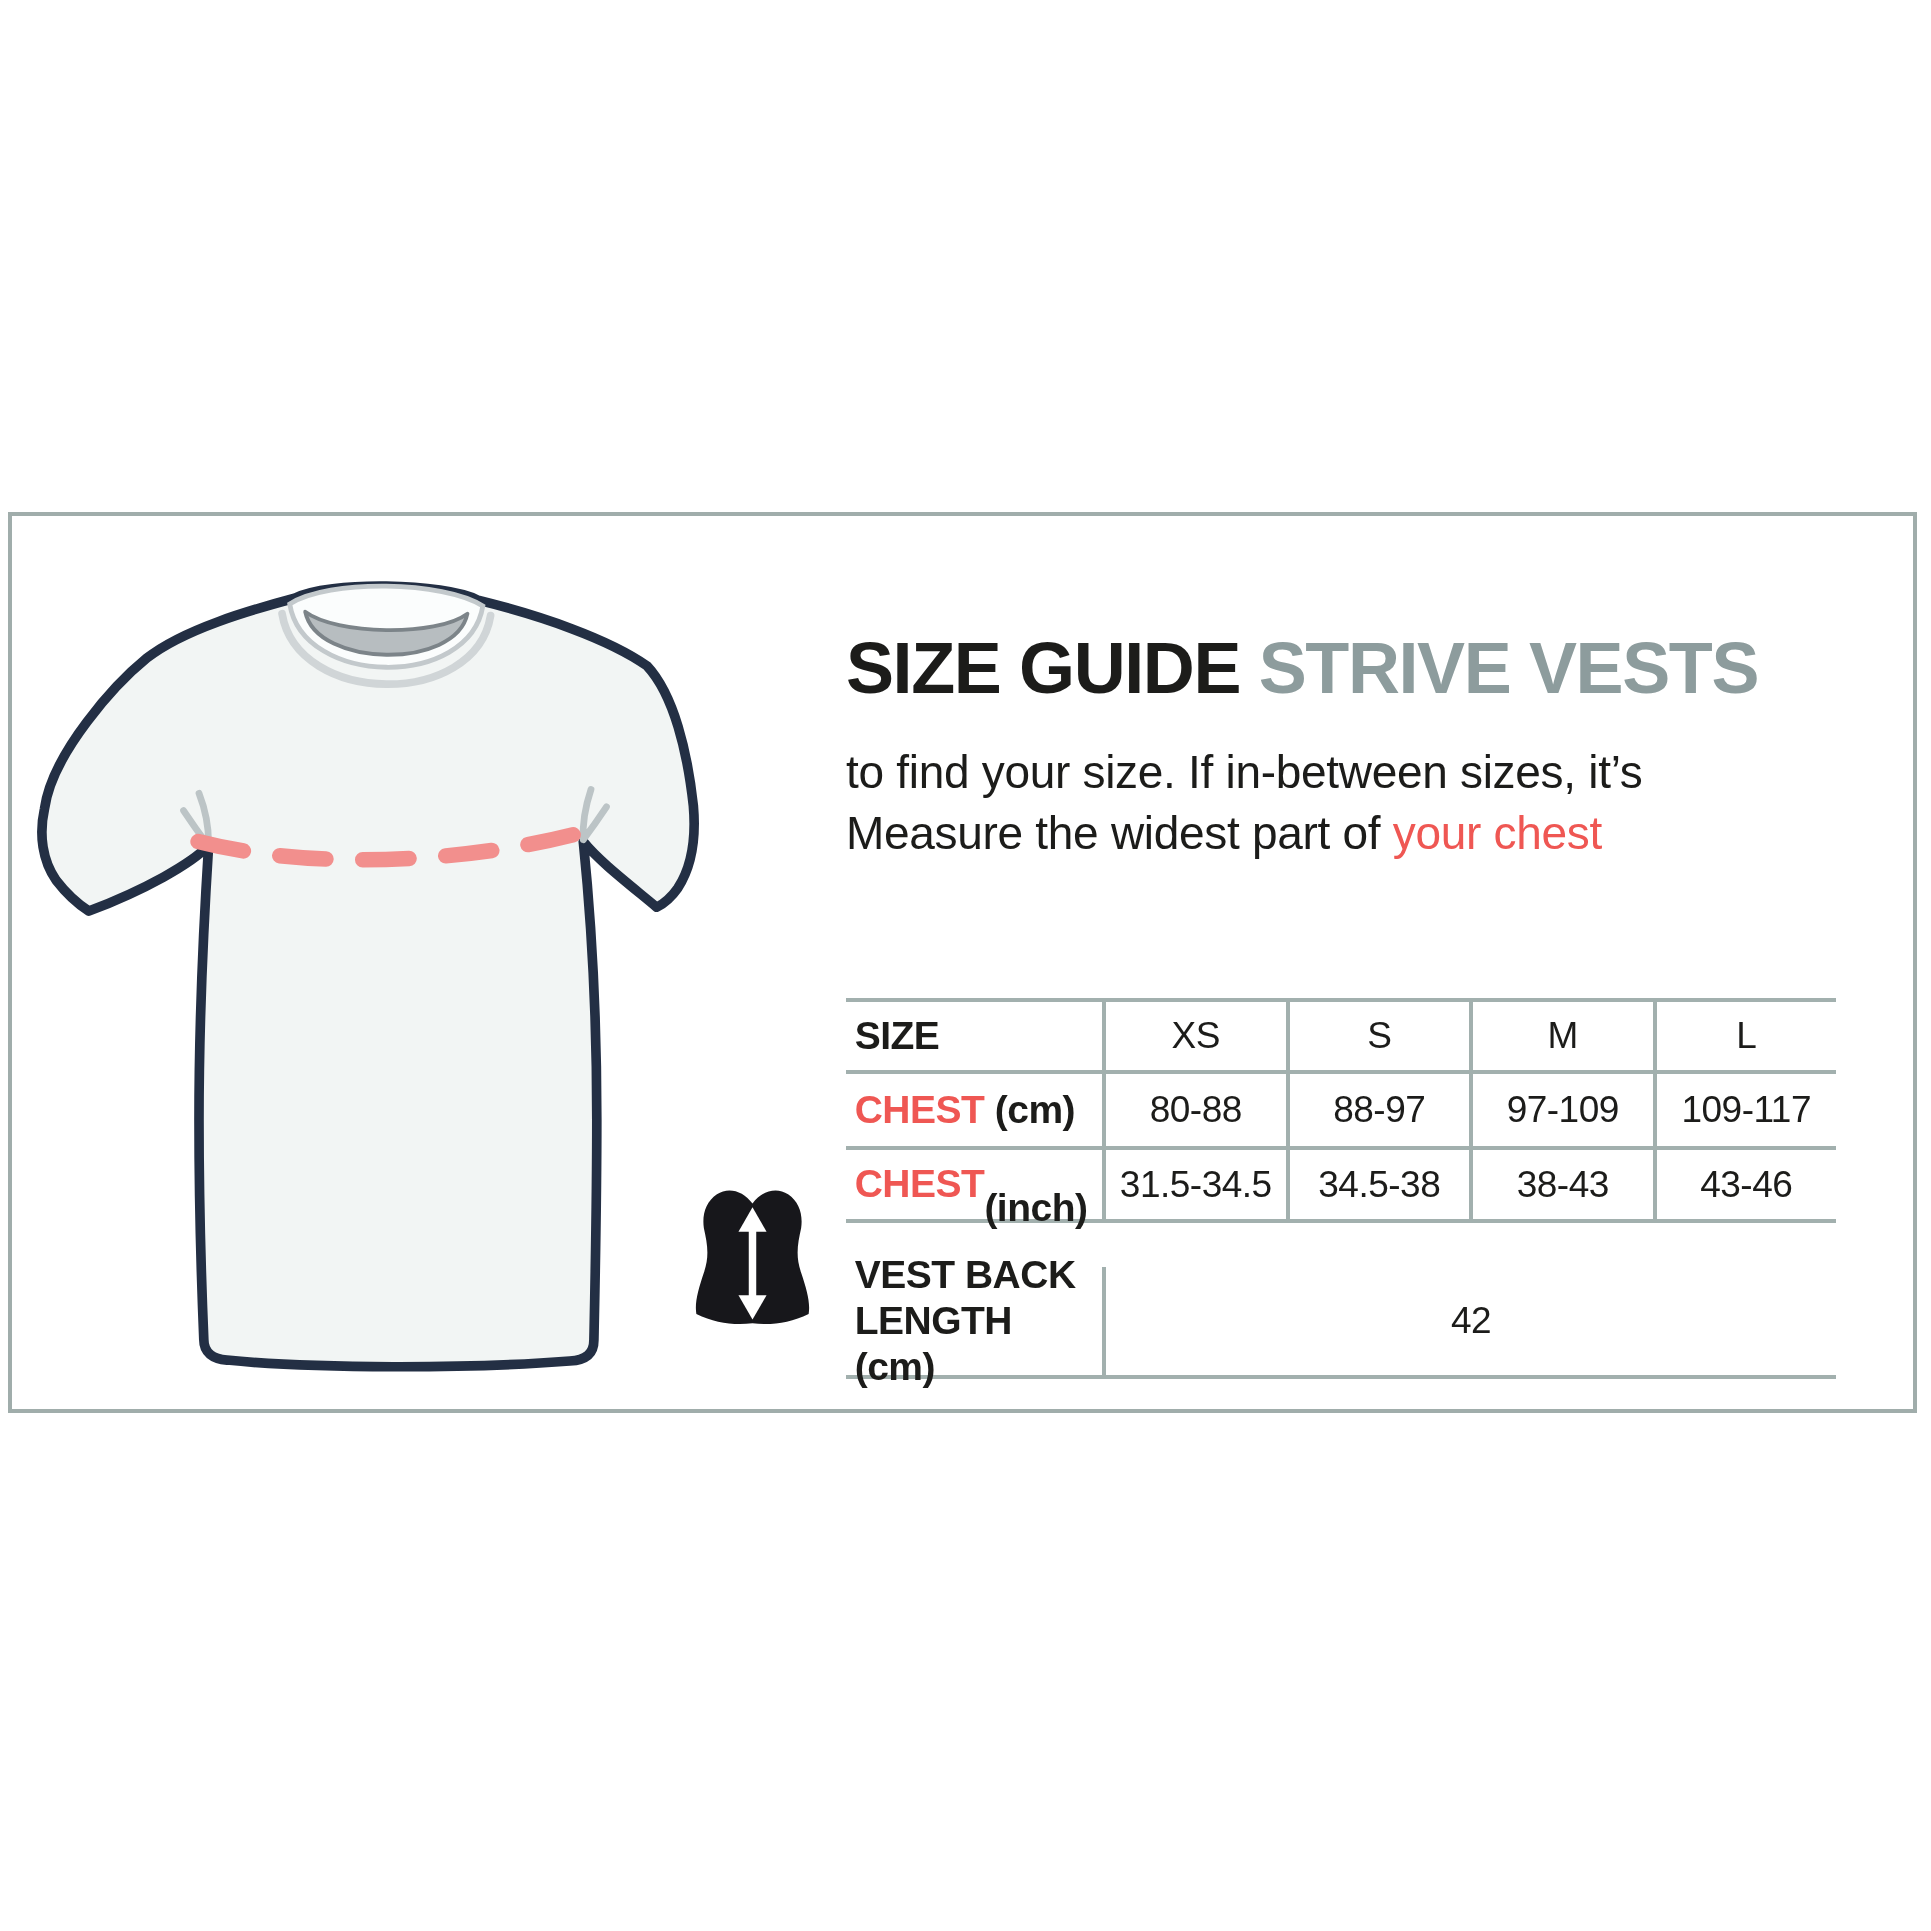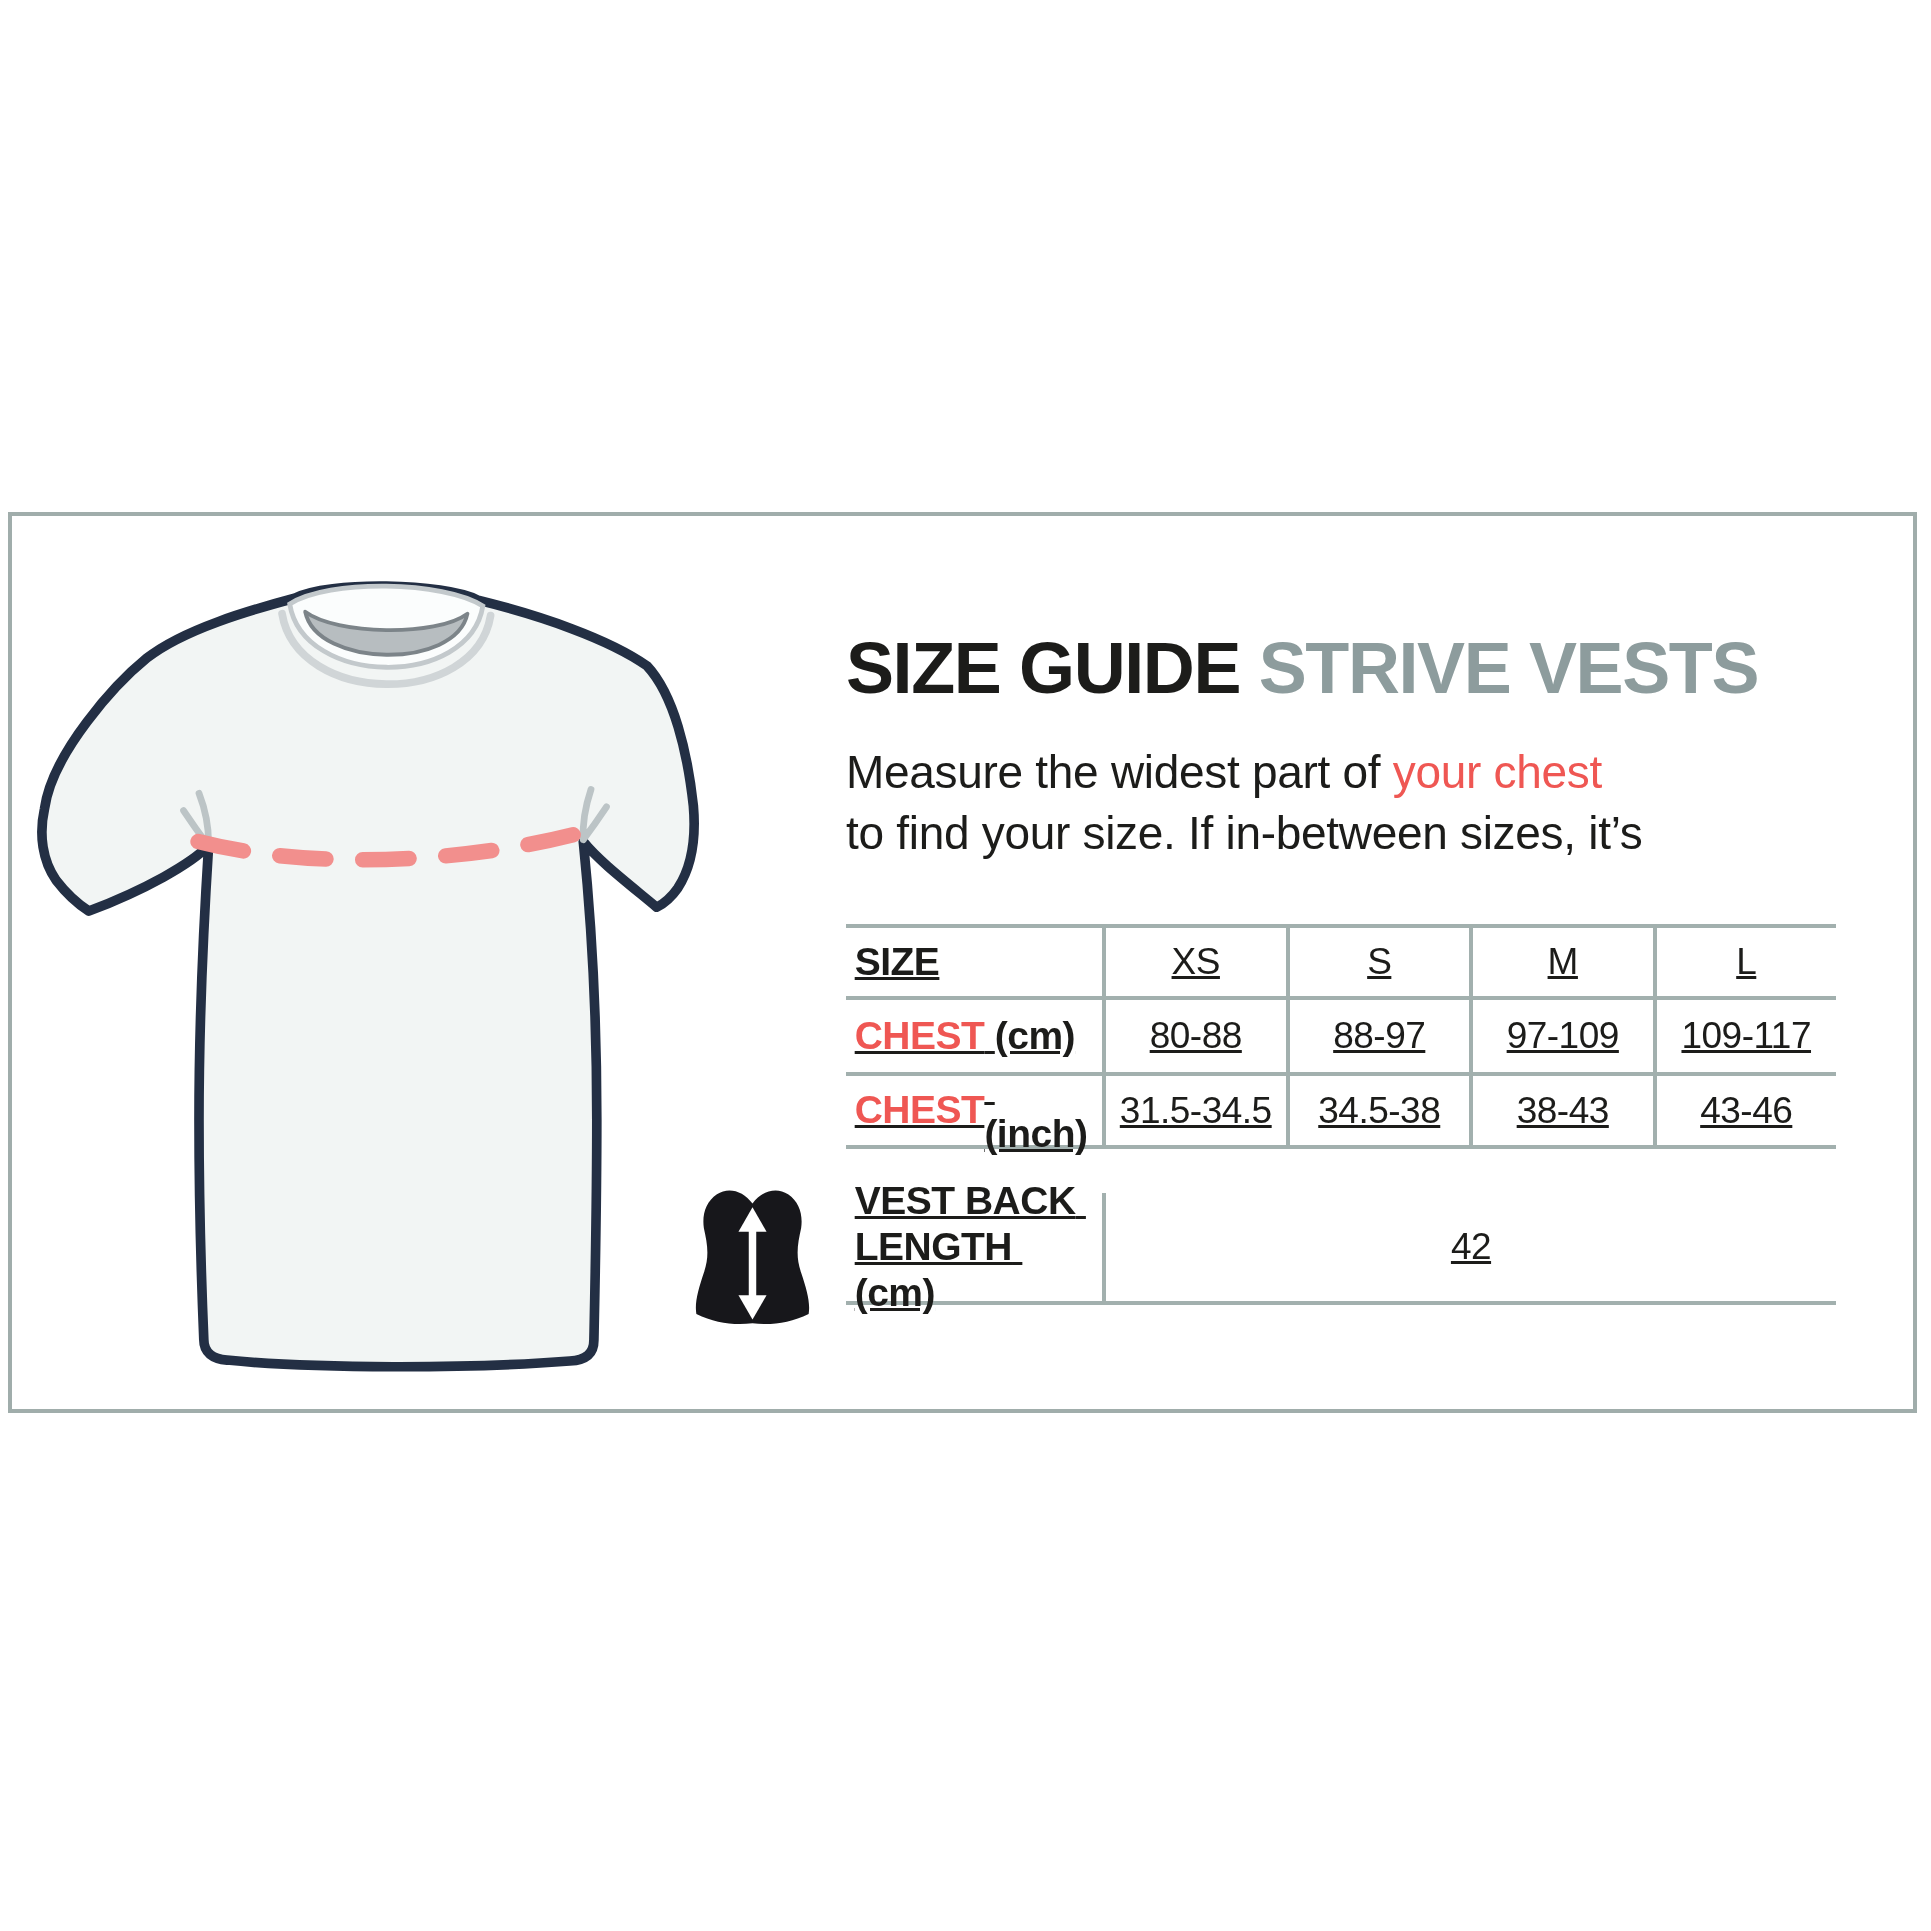--- a/index.html
+++ b/index.html
@@ -39,25 +39,24 @@
   .title .gray{color:var(--title_gray);}
 
   .desc{
     position:absolute;left:846px;top:742px;
     font-size:46px;line-height:61px;letter-spacing:-0.3px;color:var(--ink);
     white-space:nowrap;
   }
   .desc .accent{color:var(--accent);}
 
   .size-table{
-    position:absolute;left:846px;top:924px;width:990px;
+    position:absolute;left:846px;top:998px;width:990px;
     border-top:4.8px solid var(--table_line);
     border-bottom:4.8px solid var(--table_line);
     box-sizing:border-box;
-    text-decoration:underline;
   }
   .trow{display:flex;border-bottom:4.8px solid var(--table_line);}
   .trow:last-child{border-bottom:none;margin-top:44px;}
   .tcell{
     box-sizing:border-box;border-right:4.8px solid var(--table_line);
     display:flex;align-items:center;justify-content:center;
     font-size:39px;letter-spacing:-0.5px;color:var(--ink);
   }
   .tcell:last-child{border-right:none;}
   .tcell.label{
@@ -126,22 +125,22 @@
   <g>
     <line x1="70" y1="48" x2="70" y2="124" stroke="#ffffff" stroke-width="8"></line>
     <polygon points="70,26 55,52 85,52" fill="#ffffff"></polygon>
     <polygon points="70,146 55,120 85,120" fill="#ffffff"></polygon>
   </g>
 </svg>
 
 <div class="title"><span>SIZE GUIDE </span><span class="gray">STRIVE VESTS</span></div>
 
 <div class="desc">
+    <div><span>to find your size. If in-between sizes, it’s</span></div>
     <div><span>Measure the widest part of </span><span class="accent">your chest</span></div>
-    <div><span>to find your size. If in-between sizes, it’s</span></div>
   </div>
 
 <div class="size-table">
     <div class="trow h-header">
       <div class="tcell label">SIZE</div>
       <div class="tcell value">XS</div>
       <div class="tcell value">S</div>
       <div class="tcell value">M</div>
       <div class="tcell value">L</div>
     </div>

